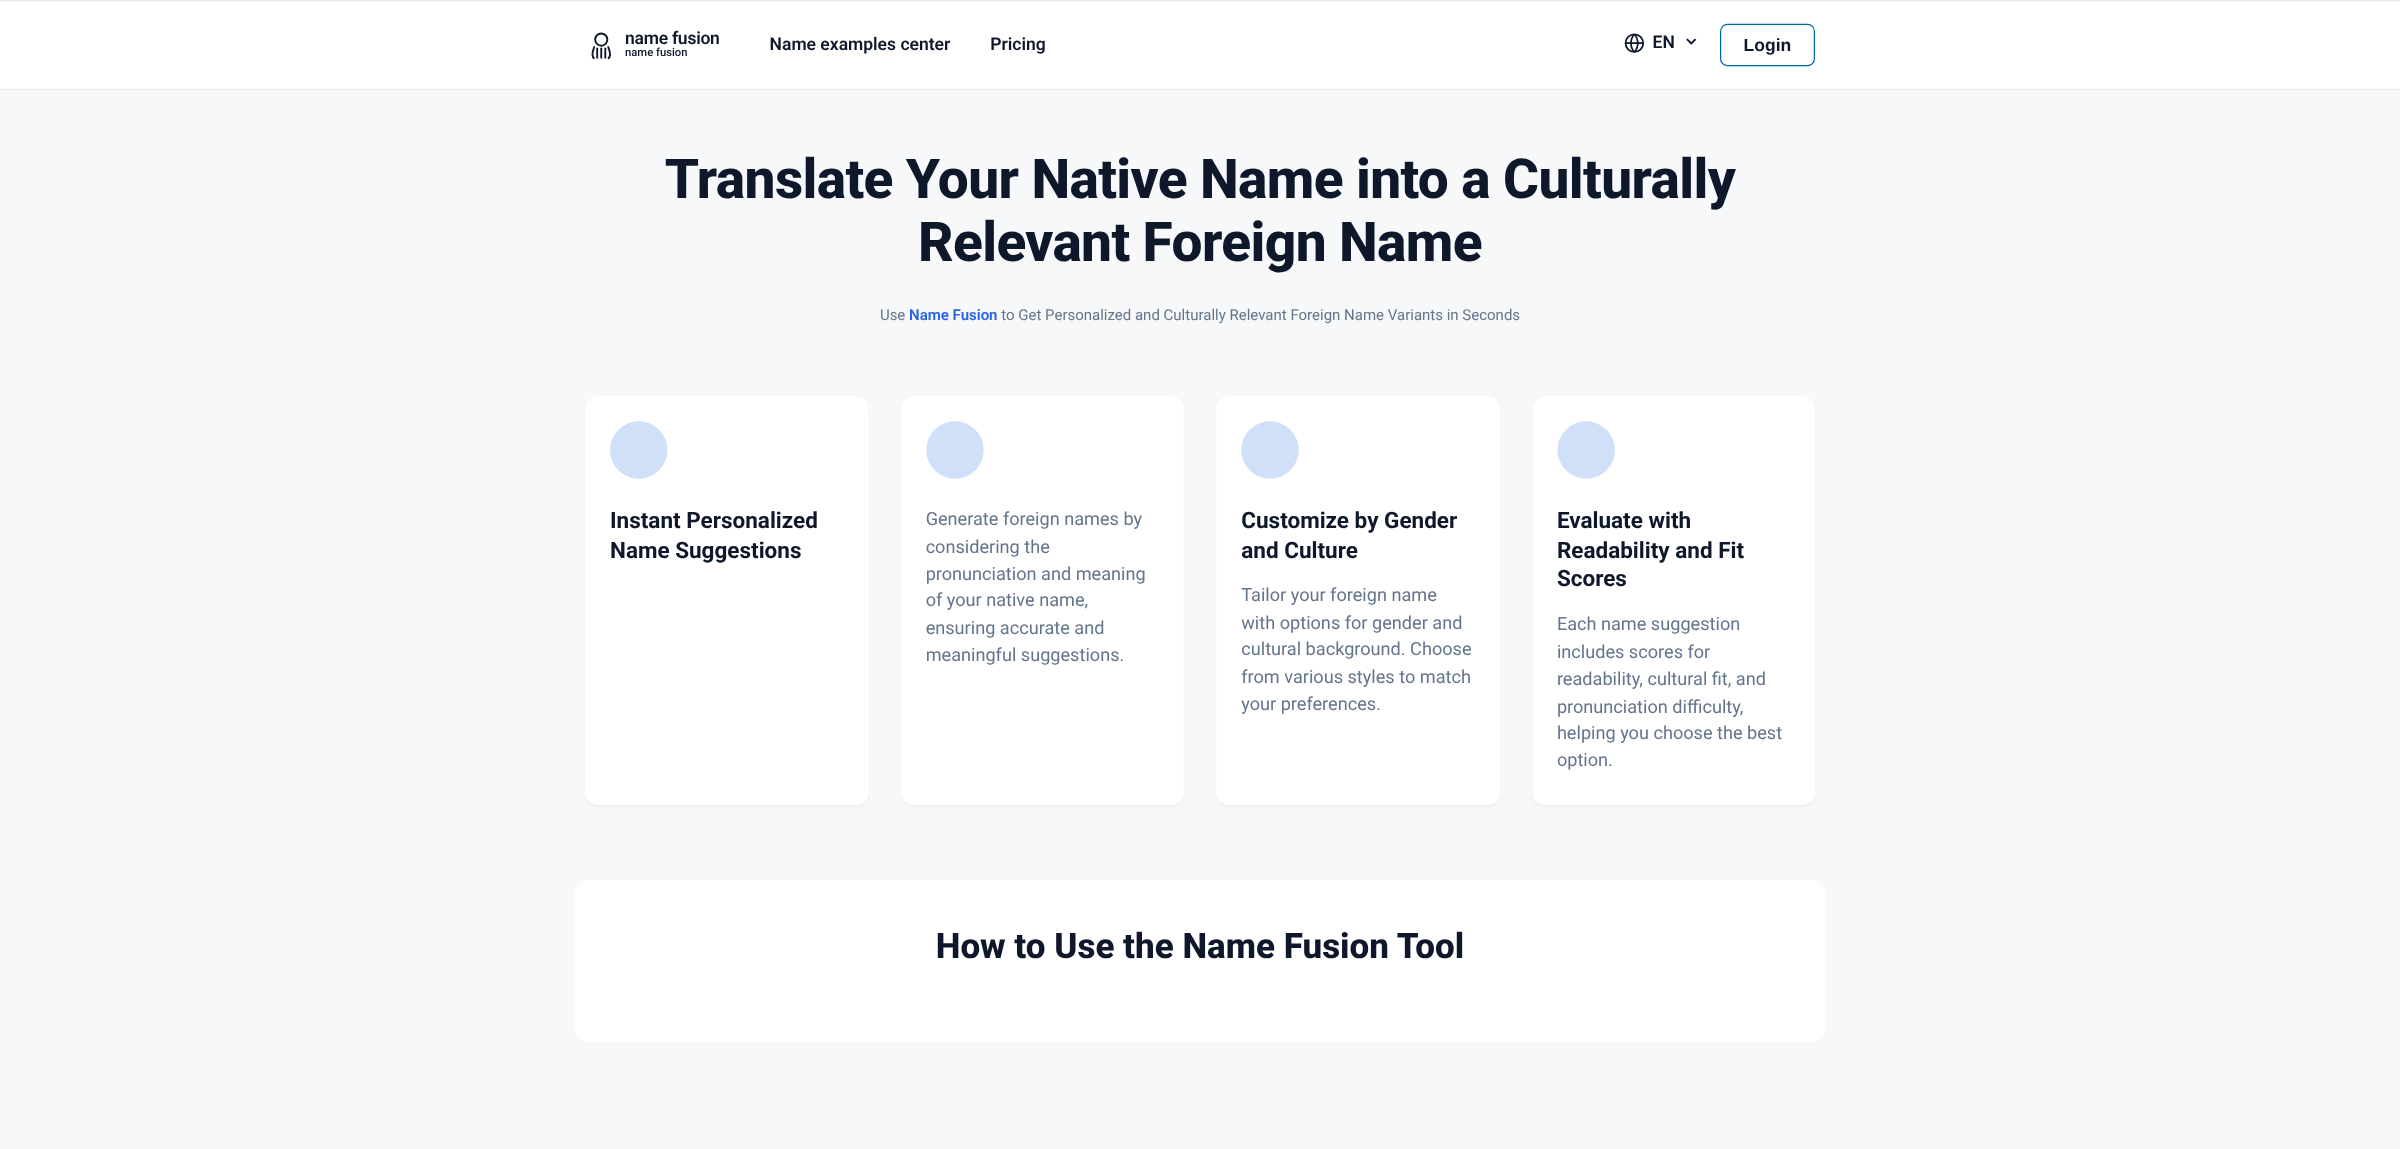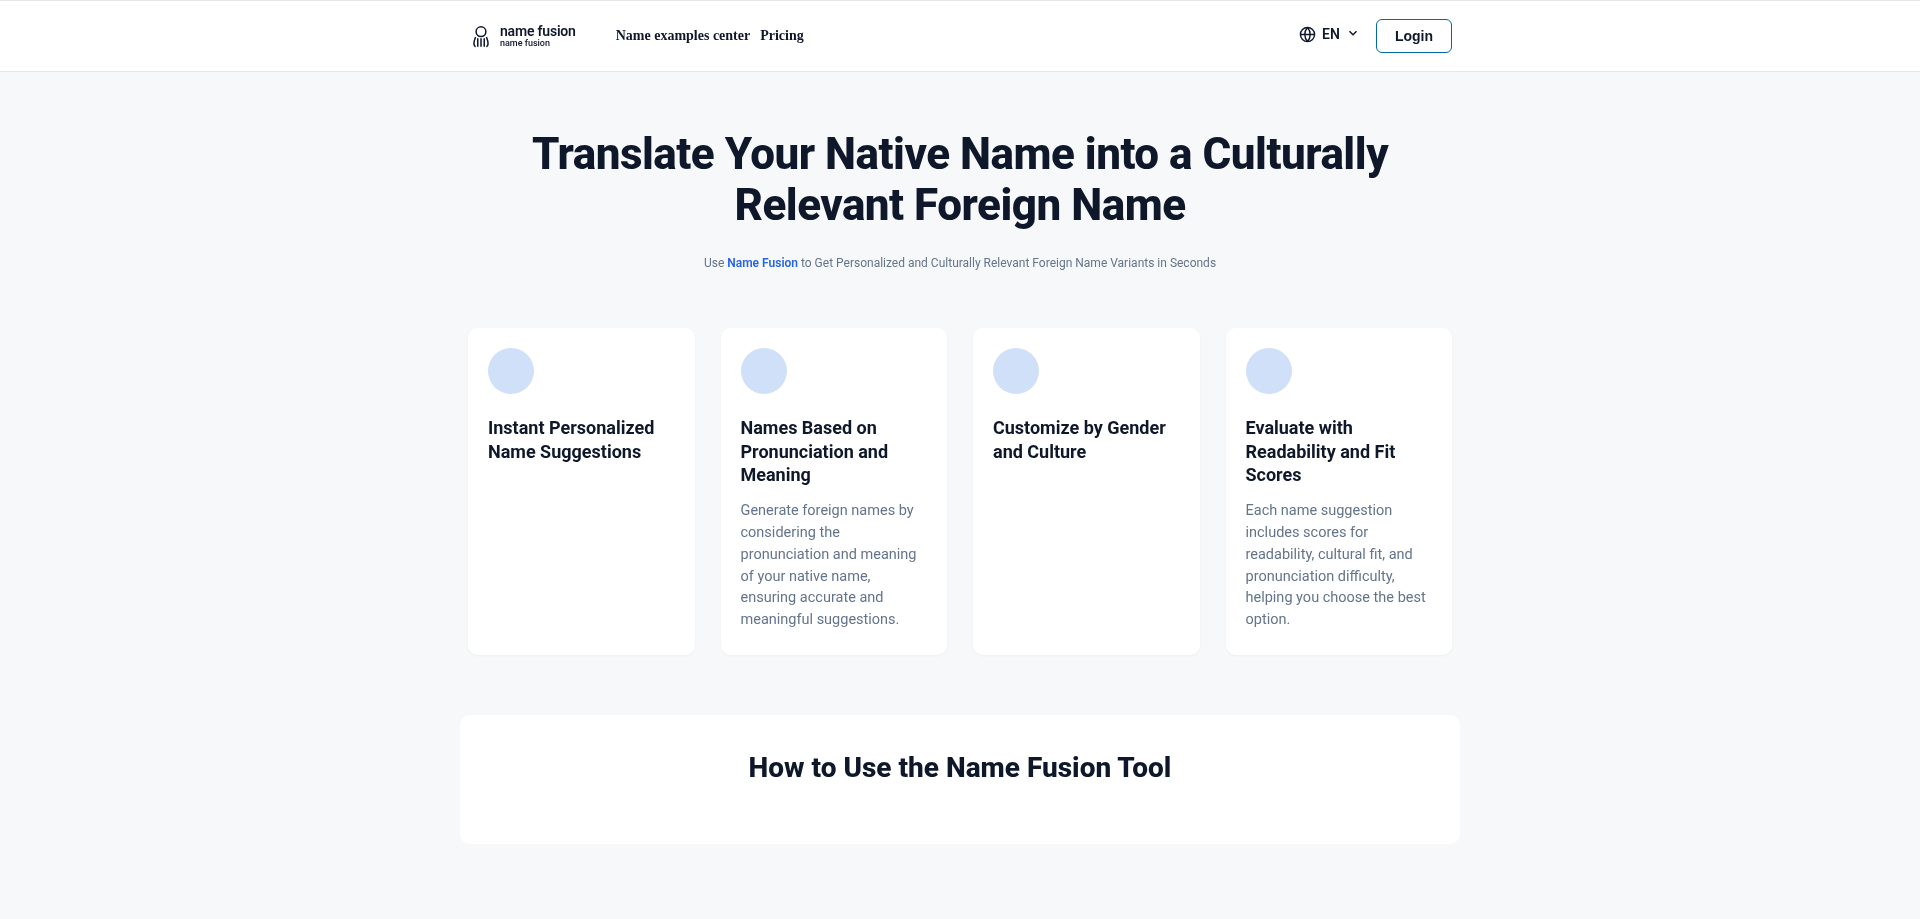--- a/index.html
+++ b/index.html
@@ -56,22 +56,21 @@
       letter-spacing: -0.2px;
     }
     .logo-text .line2 {
       font-size: 9px;
       font-weight: 500;
       color: #0f172a;
       margin-top: 1px;
     }
     .nav-links {
       display: flex;
-      gap: 10px;
-      font-family: Liberation Serif, serif;
+      gap: 32px;
     }
     .nav-link {
       font-size: 14px;
       font-weight: 600;
       color: #0f172a;
       text-decoration: none;
       cursor: pointer;
     }
     .topbar-right {
       margin-left: auto;
@@ -93,21 +92,21 @@
       background: #ffffff;
       color: #0f172a;
       font-size: 14px;
       font-weight: 600;
       padding: 8px 18px;
       border-radius: 6px;
       cursor: pointer;
     }
     .hero {
       max-width: 1000px;
-      margin: 15px auto;
+      margin: 4px auto;
       padding: 42px 8px 0 8px;
       text-align: center;
     }
     .hero h1 {
       font-size: 44px;
       font-weight: 800;
       line-height: 1.15;
       color: #0f172a;
       letter-spacing: -0.5px;
     }
@@ -229,26 +228,26 @@
     </p>
   </section>
 
   <section class="features">
     <div class="feature-card">
       <div class="feature-icon"></div>
       <h3 class="feature-title">Instant Personalized Name Suggestions</h3>
     </div>
     <div class="feature-card">
       <div class="feature-icon"></div>
-      <h3 class="feature-title">Names Based on Pronunciation and Meaning</h3>
       <p class="feature-desc">Generate foreign names by considering the pronunciation and meaning of your native name, ensuring accurate and meaningful suggestions.</p>
     </div>
     <div class="feature-card">
       <div class="feature-icon"></div>
       <h3 class="feature-title">Customize by Gender and Culture</h3>
+      <p class="feature-desc">Tailor your foreign name with options for gender and cultural background. Choose from various styles to match your preferences.</p>
     </div>
     <div class="feature-card">
       <div class="feature-icon"></div>
       <h3 class="feature-title">Evaluate with Readability and Fit Scores</h3>
       <p class="feature-desc">Each name suggestion includes scores for readability, cultural fit, and pronunciation difficulty, helping you choose the best option.</p>
     </div>
   </section>
 
   <section class="howto">
     <h2>How to Use the Name Fusion Tool</h2>

